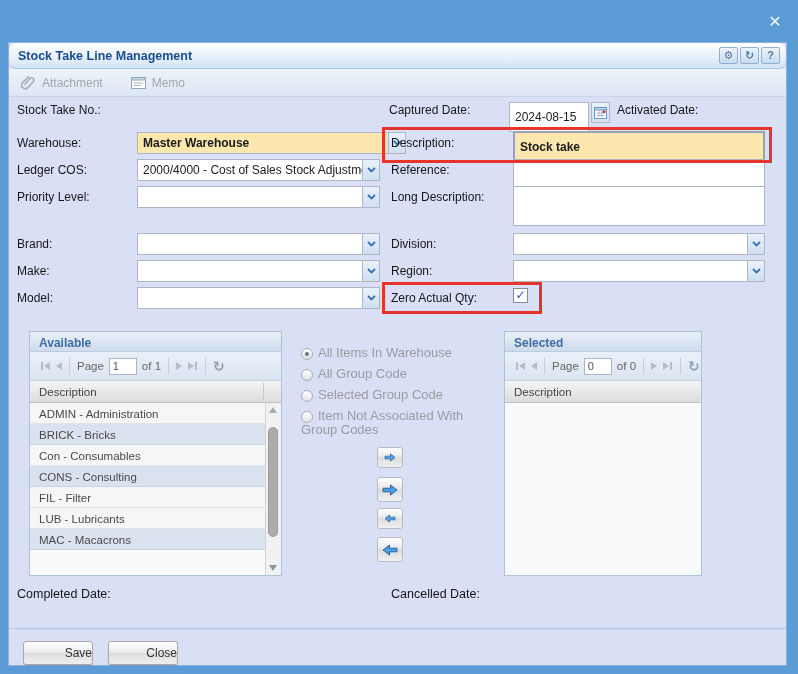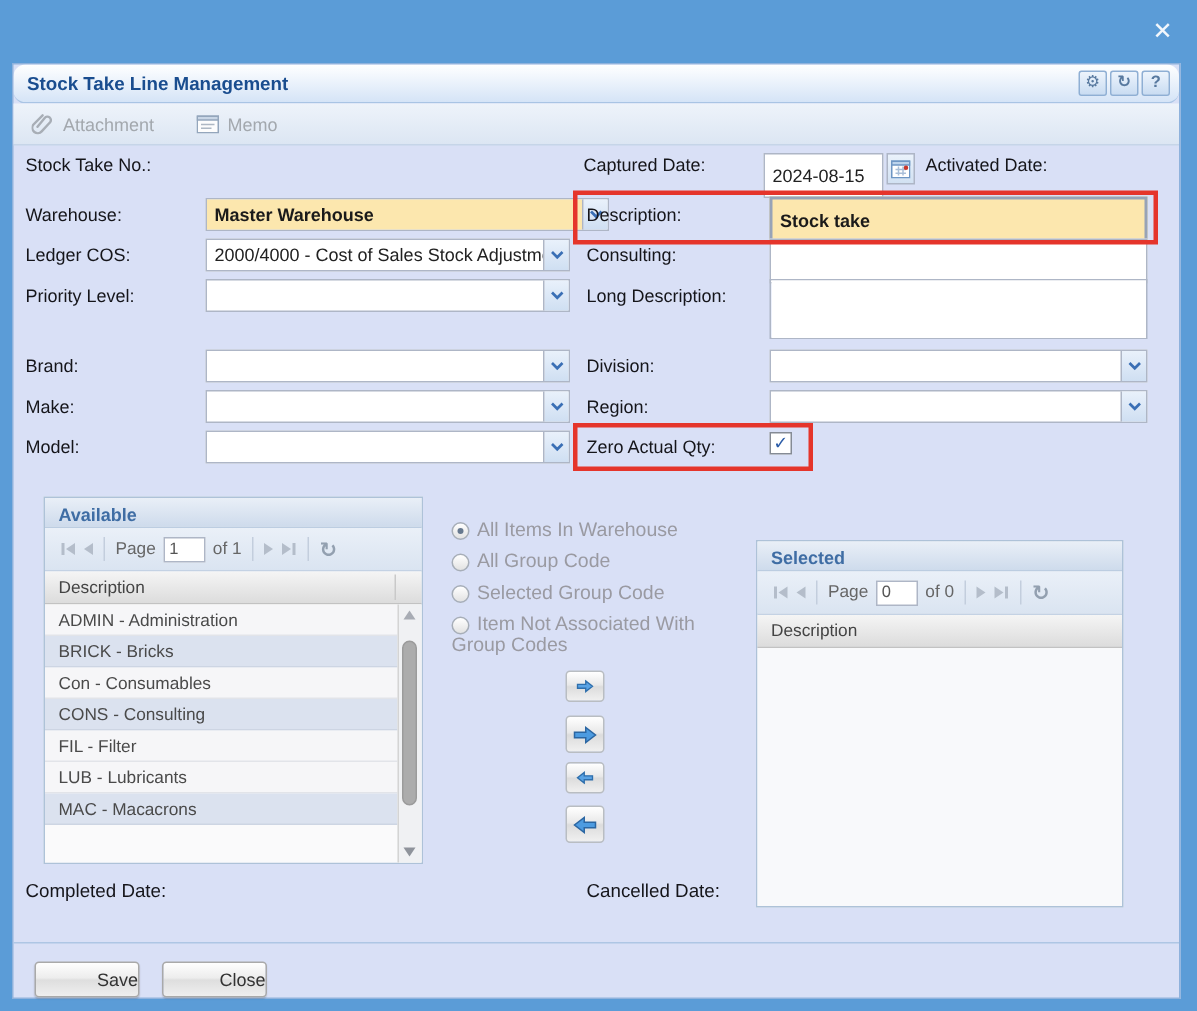--- a/index.html
+++ b/index.html
@@ -210,21 +210,21 @@
           <line x1="5" y1="5" x2="5" y2="11" stroke="#A9BED8"></line>
           <line x1="8" y1="5" x2="8" y2="11" stroke="#A9BED8"></line>
           <circle cx="10" cy="5.8" r="1.5" fill="#C9372C"></circle>
         </svg>
     </button>
     <div class="lbl" style="left:608px; top:60px;">Activated Date:</div>
 
     <div class="lbl" style="left:382px; top:93px;">Description:</div>
     <input class="txt desc" style="left: 504px; top: 88px; width: 252px; height: 25px;" value="Stock take">
 
-    <div class="lbl" style="left:382px; top:120px;">Consulting:</div>
+    <div class="lbl" style="left:382px; top:120px;">Reference:</div>
     <input class="txt" style="left: 504px; top: 116px; width: 252px; height: 21px;" value="">
 
     <div class="lbl" style="left:382px; top:147px;">Long Description:</div>
     <textarea class="txt" style="left: 504px; top: 143px; width: 252px; height: 40px; resize: none;"></textarea>
 
     <div class="lbl" style="left:382px; top:194px;">Division:</div>
     <div class="combo" style="left:504px; top:190px; width:252px;">
       <div class="combo-text"></div>
       <div class="combo-trigger">
           <svg width="9" height="6" viewBox="0 0 9 6">
@@ -314,21 +314,21 @@
       <svg width="12" height="9" viewBox="0 0 12 9" style="transform:scaleX(-1);">
           <path d="M1 3.2h5.5V1l4.5 3.5-4.5 3.5V5.8H1z" fill="#5AA3E4" stroke="#2F6FAC" stroke-width="0.9"></path>
         </svg>
     </button>
     <button class="xfer" style="top:494px; height:25px;">
       <svg width="16" height="12" viewBox="0 0 16 12" style="transform:scaleX(-1);">
           <path d="M1 4.2h7.5V1l6.5 5-6.5 5V7.8H1z" fill="#4D9BE0" stroke="#2B66A2" stroke-width="1"></path>
         </svg>
     </button>
 
-    <div class="panel" style="left:495px; top:288px; width:245px;margin-top:29px;">
+    <div class="panel" style="left:495px; top:288px; width:198px;">
       <div class="panel-header">Selected</div>
       <div class="paging">
         <span class="pg-btn">
             <span class="bar"></span>
             <span class="tri-l"></span>
           </span>
         <span class="pg-btn">
             <span class="tri-l"></span>
           </span>
         <span class="pg-sep"></span>

